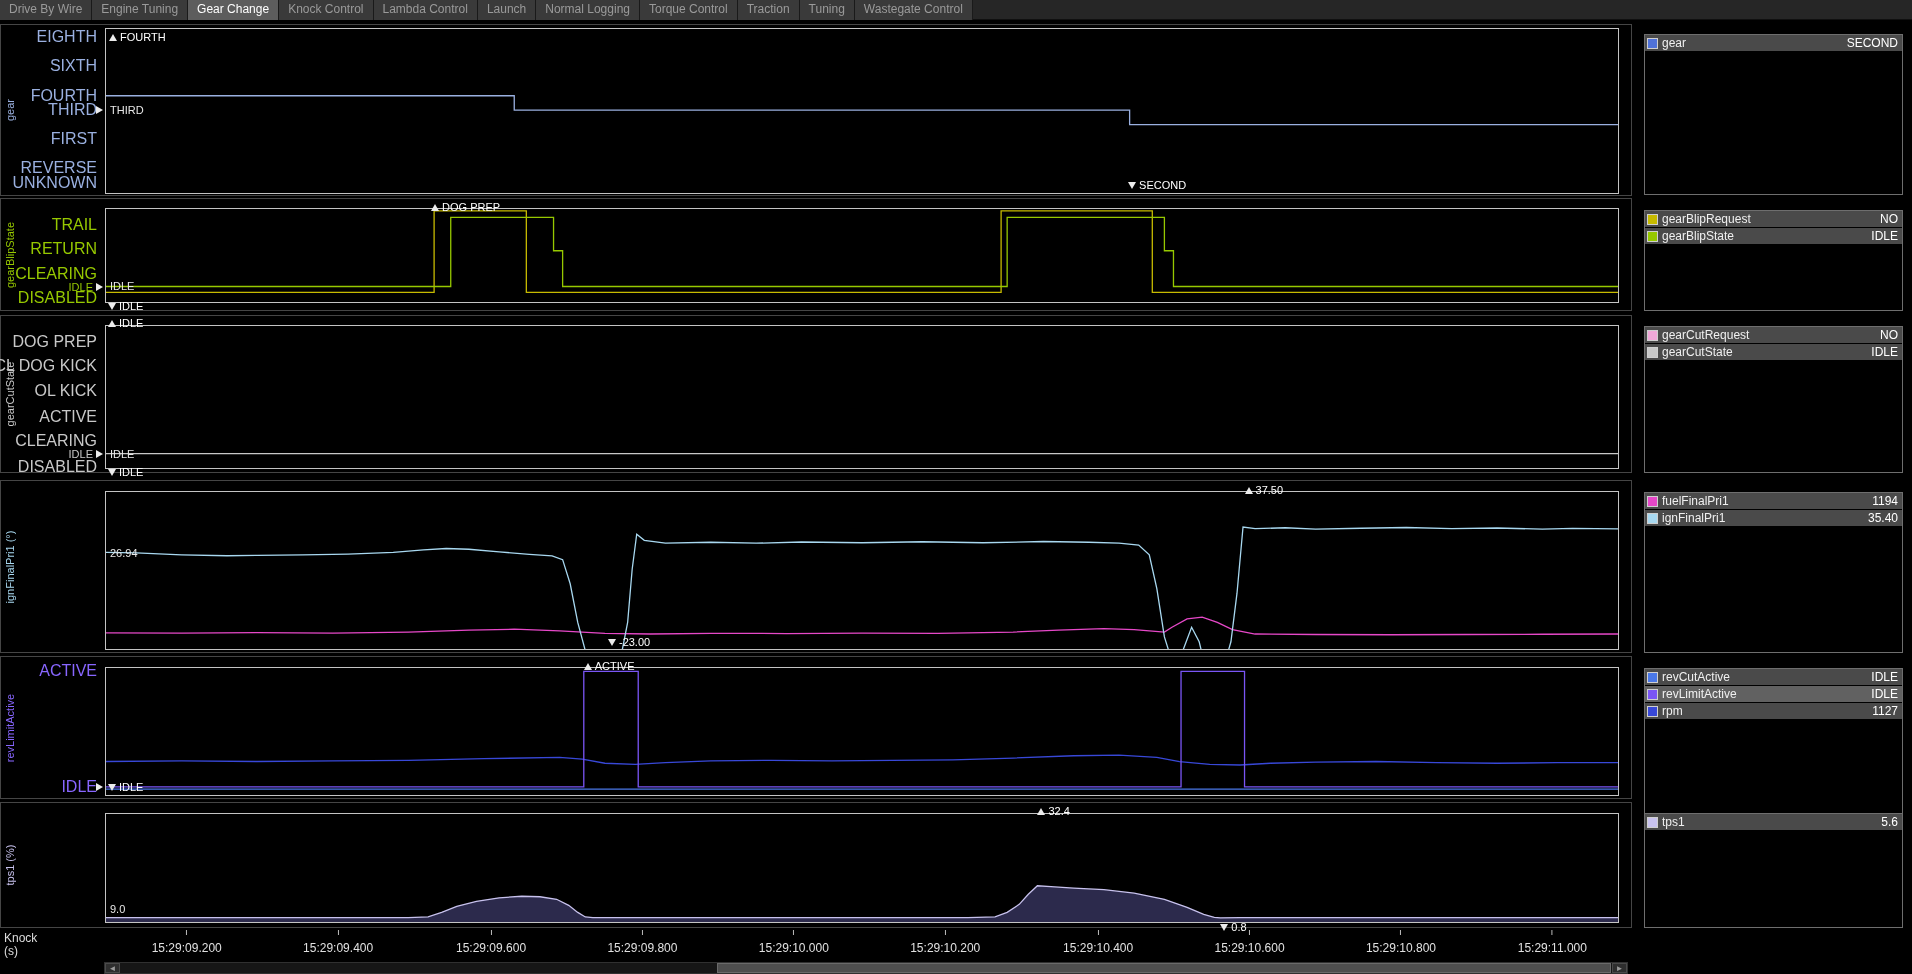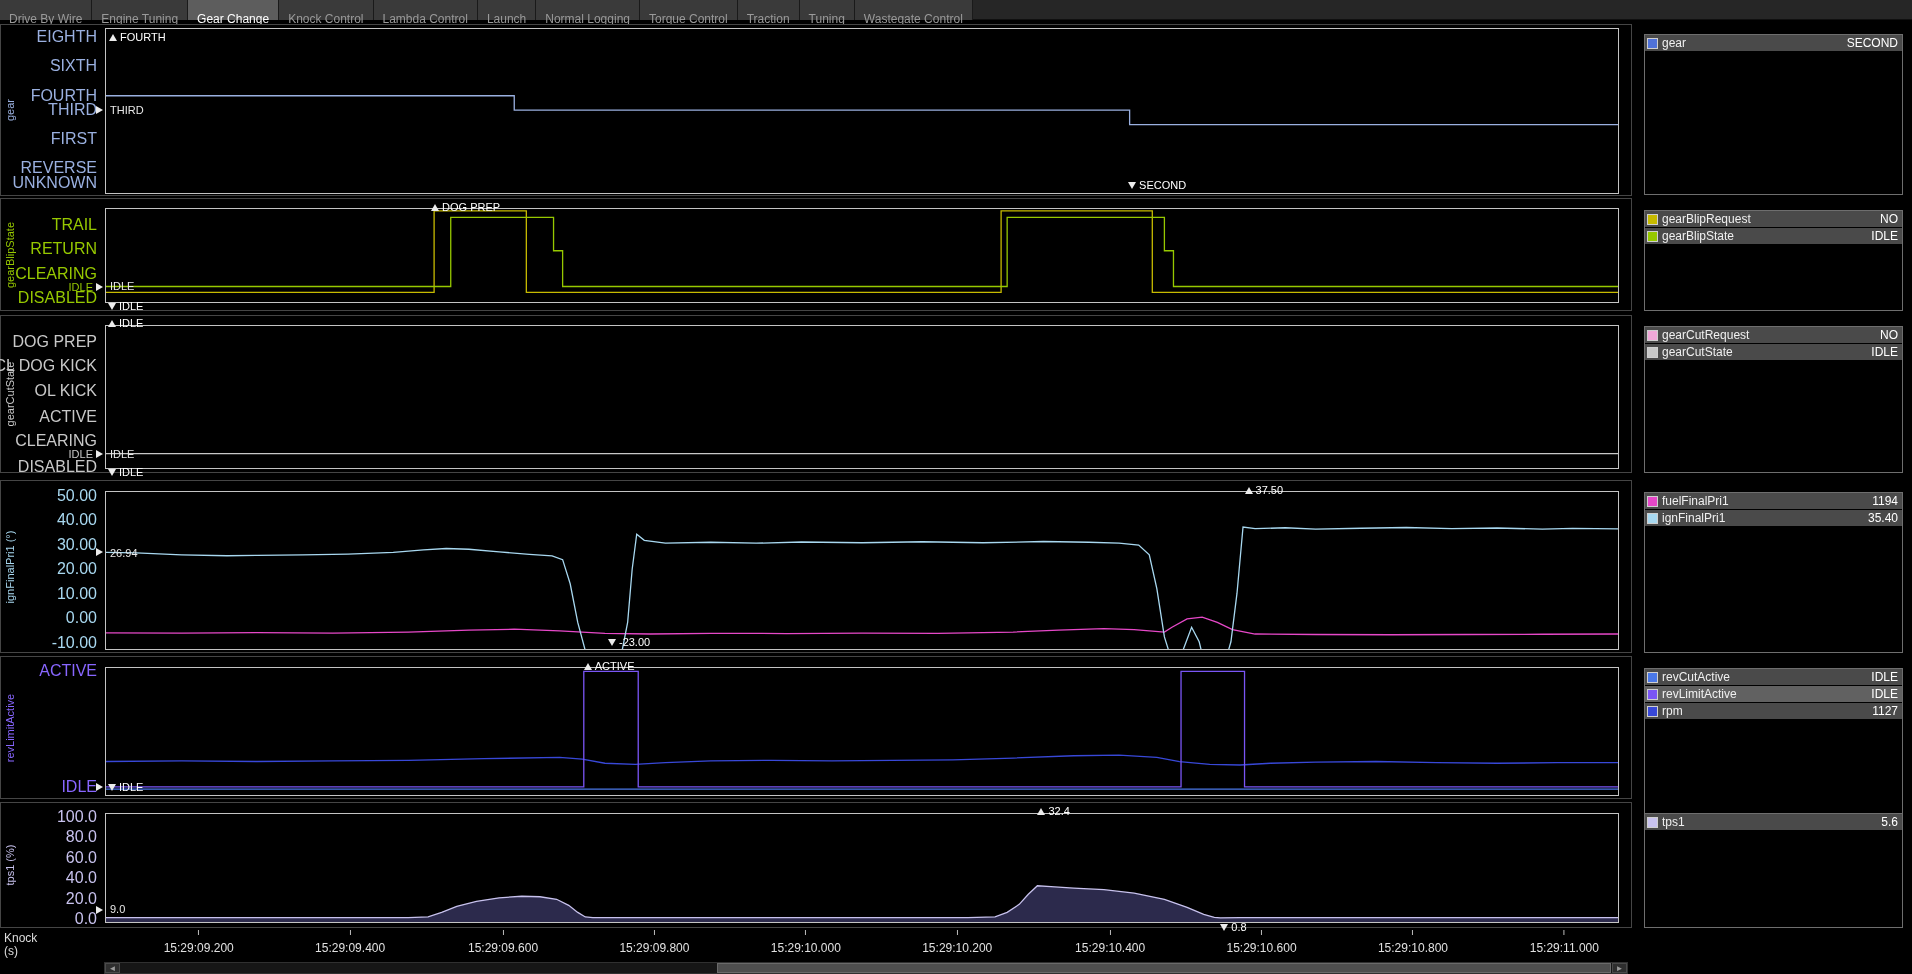--- a/index.html
+++ b/index.html
@@ -4,21 +4,21 @@
 <style>
   * { margin:0; padding:0; box-sizing:border-box; }
   html,body { background:#000; }
   body {
     width:1912px; height:974px; position:relative; overflow:hidden;
     font-family:"Liberation Sans","DejaVu Sans",sans-serif; color:#e8e8e8;
   }
   
   .tabbar { position:absolute; top:0; left:0; width:1912px; height:20px;
     background:#262626; display:flex; border-bottom:1px solid #101010; }
-  .tab { height:20px; line-height:19px; padding:10px 9px; font-size:12px;
+  .tab { height:20px; line-height:19px; padding:0 9px; font-size:12px;
     color:#9a9a9a; background:#3a3a3a; border-right:1px solid #1a1a1a; white-space:nowrap; }
   .tab.active { background:#5d5d5d; color:#ffffff; }
   .tab-fill { flex:1; background:#262626; }
 
   
   .chart-row { position:absolute; left:0; width:1632px; background:#000;
     border:1px solid #454545; }
   .axis-title { position:absolute; left:9px; top:50%; white-space:nowrap;
     transform:translate(-50%,-50%) rotate(-90deg); font-size:11px; }
   .ylabels { position:absolute; left:0; width:102px; }
@@ -38,21 +38,21 @@
   .c-gear { color:#9ab0e0; }
   .c-blip { color:#96c800; }
   .c-cut  { color:#c8c8c8; }
   .c-ign  { color:#a8d8f0; }
   .c-rev  { color:#8866ff; }
   .c-tps  { color:#c8c2ee; }
 
   
   .time-axis { position:absolute; top:930px; left:0; width:1632px; height:32px; }
   .time-corner { position:absolute; left:4px; top:2px; font-size:12px; color:#dddddd; line-height:13px; }
-  .time-ticks { position:absolute; left:120px; top:0; width:1514px; height:32px;text-decoration:underline; }
+  .time-ticks { position:absolute; left:108px; top:0; width:1514px; height:32px;text-decoration:underline; }
   .ttick { position:absolute; top:0; transform:translateX(-50%); text-align:center; }
   .ttick i { display:block; width:1px; height:5px; background:#bbb; margin:0 auto 3px auto; }
   .ttick span { font-size:12px; color:#e0e0e0; white-space:nowrap; }
 
   
   .hscroll { position:absolute; top:962px; left:104px; width:1524px; height:12px;
     background:#161616; border:1px solid #303030; display:flex; }
   .sb-btn { width:15px; height:100%; background:#2e2e2e; color:#9a9a9a; font-size:8px;
     line-height:10px; text-align:center; border:1px solid #4a4a4a; }
   .sb-track { position:relative; flex:1; }
@@ -171,32 +171,20 @@
     <div class="marker" style="left:2px;bottom:-10px">
         <span class="tri-d"></span>
         <span>IDLE</span>
       </div>
     <div class="cursor-val" style="top:89.8%">IDLE</div>
   </div>
 </div>
 
 <div class="chart-row" style="top:480px;height:173px">
   <div class="axis-title c-ign">ignFinalPri1 (°)</div>
-  <div class="ylabels" style="top:10px;height:159px">
-    <div class="yl c-ign" style="top:3.1%">50.00</div>
-    <div class="yl c-ign" style="top:18.5%">40.00</div>
-    <div class="yl c-ign" style="top:33.8%">30.00</div>
-    <div class="yl c-ign" style="top:49.2%">20.00</div>
-    <div class="yl c-ign" style="top:64.6%">10.00</div>
-    <div class="yl c-ign" style="top:80%">0.00</div>
-    <div class="yl c-ign" style="top:95.4%">-10.00</div>
-    <div class="ycur" style="top:38.6%">
-        <span class="tri-r"></span>
-      </div>
-  </div>
   <div class="plot" style="top:10px;height:159px">
     <svg viewBox="0 0 1000 1000" preserveAspectRatio="none">
         <polyline points="0.0,896.9 50.0,898.5 100.0,895.4 150.0,898.5 200.0,892.3 240.0,880.0 270.0,873.8 300.0,884.6 330.0,900.0 360.0,904.6 400.0,900.0 450.0,901.5 500.0,898.5 550.0,900.0 600.0,892.3 630.0,880.0 660.0,870.8 680.0,876.9 700.0,892.3 705.0,861.5 715.0,807.7 725.0,796.9 735.0,830.8 745.0,876.9 760.0,904.6 800.0,907.7 850.0,909.2 900.0,907.7 950.0,906.2 1000.0,904.6" fill="none" stroke="#e648c8" stroke-width="1.3" vector-effect="non-scaling-stroke"></polyline>
         <polyline points="0.0,384.6 20.0,387.7 50.0,400.0 80.0,406.2 100.0,403.1 130.0,400.0 160.0,395.4 190.0,384.6 210.0,369.2 225.0,360.0 240.0,364.6 260.0,381.5 280.0,396.9 295.0,406.2 302.0,430.8 307.0,584.6 312.0,830.8 318.0,1046.2 325.0,1153.8 334.0,1153.8 340.0,1076.9 345.0,830.8 348.0,492.3 351.0,269.2 356.0,307.7 370.0,326.2 400.0,320.0 430.0,326.2 460.0,318.5 500.0,323.1 540.0,316.9 580.0,323.1 620.0,315.4 650.0,320.0 670.0,326.2 683.0,338.5 690.0,400.0 695.0,615.4 700.0,923.1 706.0,1107.7 712.0,1015.4 718.0,861.5 723.0,953.8 728.0,1153.8 738.0,1153.8 744.0,953.8 748.0,646.2 752.0,223.1 760.0,233.8 780.0,227.7 800.0,236.9 830.0,230.8 860.0,226.2 890.0,233.8 920.0,229.2 950.0,236.9 970.0,232.3 1000.0,235.4" fill="none" stroke="#a8d8f0" stroke-width="1.3" vector-effect="non-scaling-stroke"></polyline>
       </svg>
     <div class="marker" style="left:75.3%;top:-8px">
         <span class="tri-u"></span>
         <span>37.50</span>
       </div>
     <div class="marker" style="left:33.2%;bottom:1px">
@@ -228,31 +216,20 @@
       </div>
     <div class="marker" style="left:2px;bottom:2px">
         <span class="tri-d"></span>
         <span>IDLE</span>
       </div>
   </div>
 </div>
 
 <div class="chart-row" style="top:802px;height:126px">
   <div class="axis-title c-tps">tps1 (%)</div>
-  <div class="ylabels" style="top:10px;height:110px">
-    <div class="yl c-tps" style="top:3.3%">100.0</div>
-    <div class="yl c-tps" style="top:22.2%">80.0</div>
-    <div class="yl c-tps" style="top:41.1%">60.0</div>
-    <div class="yl c-tps" style="top:58.9%">40.0</div>
-    <div class="yl c-tps" style="top:77.8%">20.0</div>
-    <div class="yl c-tps" style="top:96.7%">0.0</div>
-    <div class="ycur" style="top:88.3%">
-        <span class="tri-r"></span>
-      </div>
-  </div>
   <div class="plot" style="top:10px;height:110px">
     <svg viewBox="0 0 1000 1000" preserveAspectRatio="none">
         <polygon points="0,1000.0 0.0,959.8 50.0,959.8 100.0,959.8 150.0,959.8 200.0,959.8 213.0,953.3 222.0,911.2 232.0,855.1 245.0,808.4 260.0,775.7 275.0,761.7 287.0,766.4 298.0,789.7 306.0,845.8 312.0,911.2 317.0,953.3 322.0,959.8 400.0,959.8 500.0,959.8 570.0,959.8 588.0,953.3 596.0,911.2 604.0,836.4 610.0,743.0 616.0,664.5 625.0,672.9 640.0,686.9 660.0,700.9 680.0,733.6 700.0,789.7 715.0,864.5 726.0,929.9 733.0,957.9 737.0,961.7 750.0,958.9 800.0,958.9 850.0,958.9 900.0,958.9 950.0,958.9 1000.0,958.9 1000,1000.0" fill="#2c2a4c" stroke="none"></polygon>
         <polyline points="0.0,959.8 50.0,959.8 100.0,959.8 150.0,959.8 200.0,959.8 213.0,953.3 222.0,911.2 232.0,855.1 245.0,808.4 260.0,775.7 275.0,761.7 287.0,766.4 298.0,789.7 306.0,845.8 312.0,911.2 317.0,953.3 322.0,959.8 400.0,959.8 500.0,959.8 570.0,959.8 588.0,953.3 596.0,911.2 604.0,836.4 610.0,743.0 616.0,664.5 625.0,672.9 640.0,686.9 660.0,700.9 680.0,733.6 700.0,789.7 715.0,864.5 726.0,929.9 733.0,957.9 737.0,961.7 750.0,958.9 800.0,958.9 850.0,958.9 900.0,958.9 950.0,958.9 1000.0,958.9" fill="none" stroke="#c8c2ee" stroke-width="1.3" vector-effect="non-scaling-stroke"></polyline>
       </svg>
     <div class="marker" style="left:61.6%;top:-9px">
         <span class="tri-u"></span>
         <span>32.4</span>
       </div>
     <div class="marker" style="left:73.7%;bottom:-11px">

